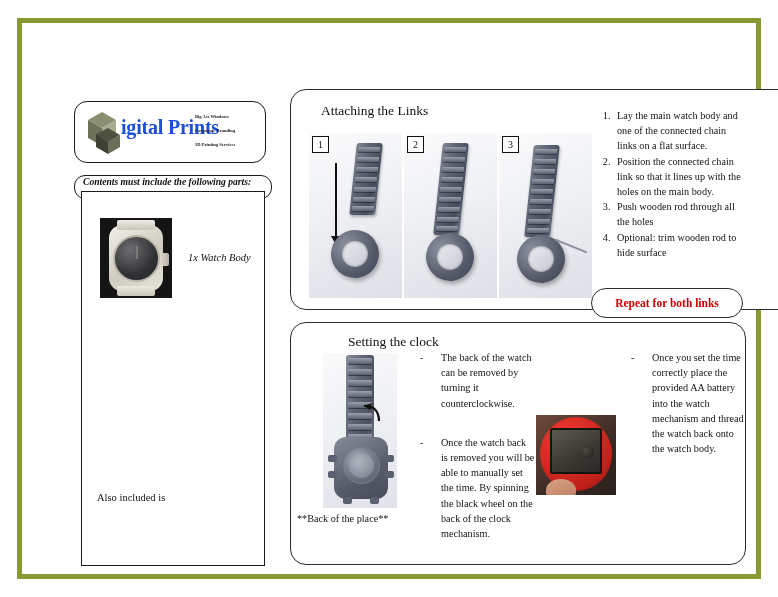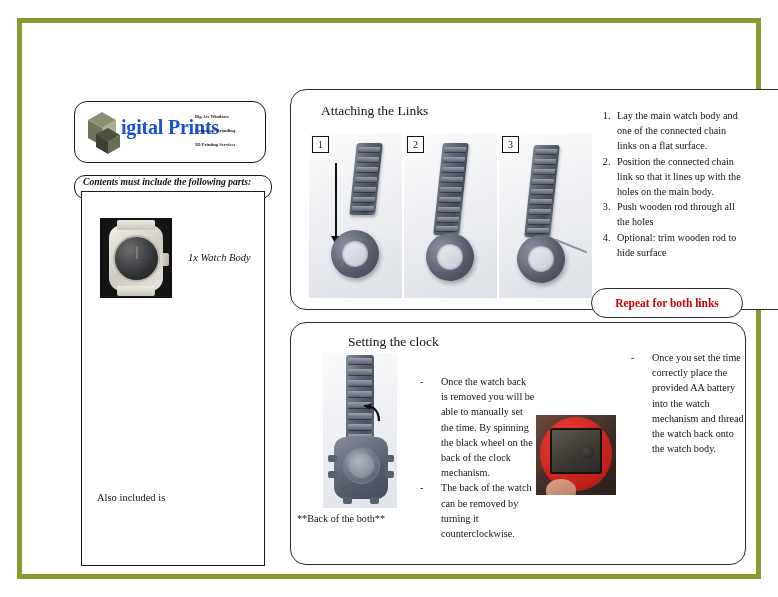--- a/index.html
+++ b/index.html
@@ -598,25 +598,25 @@
           <div class="cf-tooth" style="left:9px; bottom:-5px;"></div>
           <div class="cf-tooth" style="right:9px; bottom:-5px;"></div>
           <div class="cf-dial"></div>
           <div class="cf-dial2"></div>
         </div>
         <svg class="ccw-arrow" viewBox="0 0 24 24">
           <path d="M20 20 C20 8, 12 4, 5 5" stroke="#111" stroke-width="2.2" fill="none"></path>
           <polygon points="5,5 13,2 11,9" fill="#111"></polygon>
         </svg>
       </div>
-      <div class="clock-fig-caption">**Back of the both**</div>
+      <div class="clock-fig-caption">**Back of the place**</div>
 
       <div class="bullet-col col-mid">
+        <div class="bullet">The back of the watch can be removed by turning it counterclockwise.</div>
         <div class="bullet" style="margin-top:24px;">Once the watch back is removed you will be able to manually set the time. By spinning the black wheel on the back of the clock mechanism.</div>
-        <div class="bullet">The back of the watch can be removed by turning it counterclockwise.</div>
       </div>
 
       <div class="battery-photo">
         <div class="bp-red"></div>
         <div class="bp-mech">
             <div class="bp-wheel"></div>
           </div>
         <div class="bp-finger"></div>
       </div>
 

